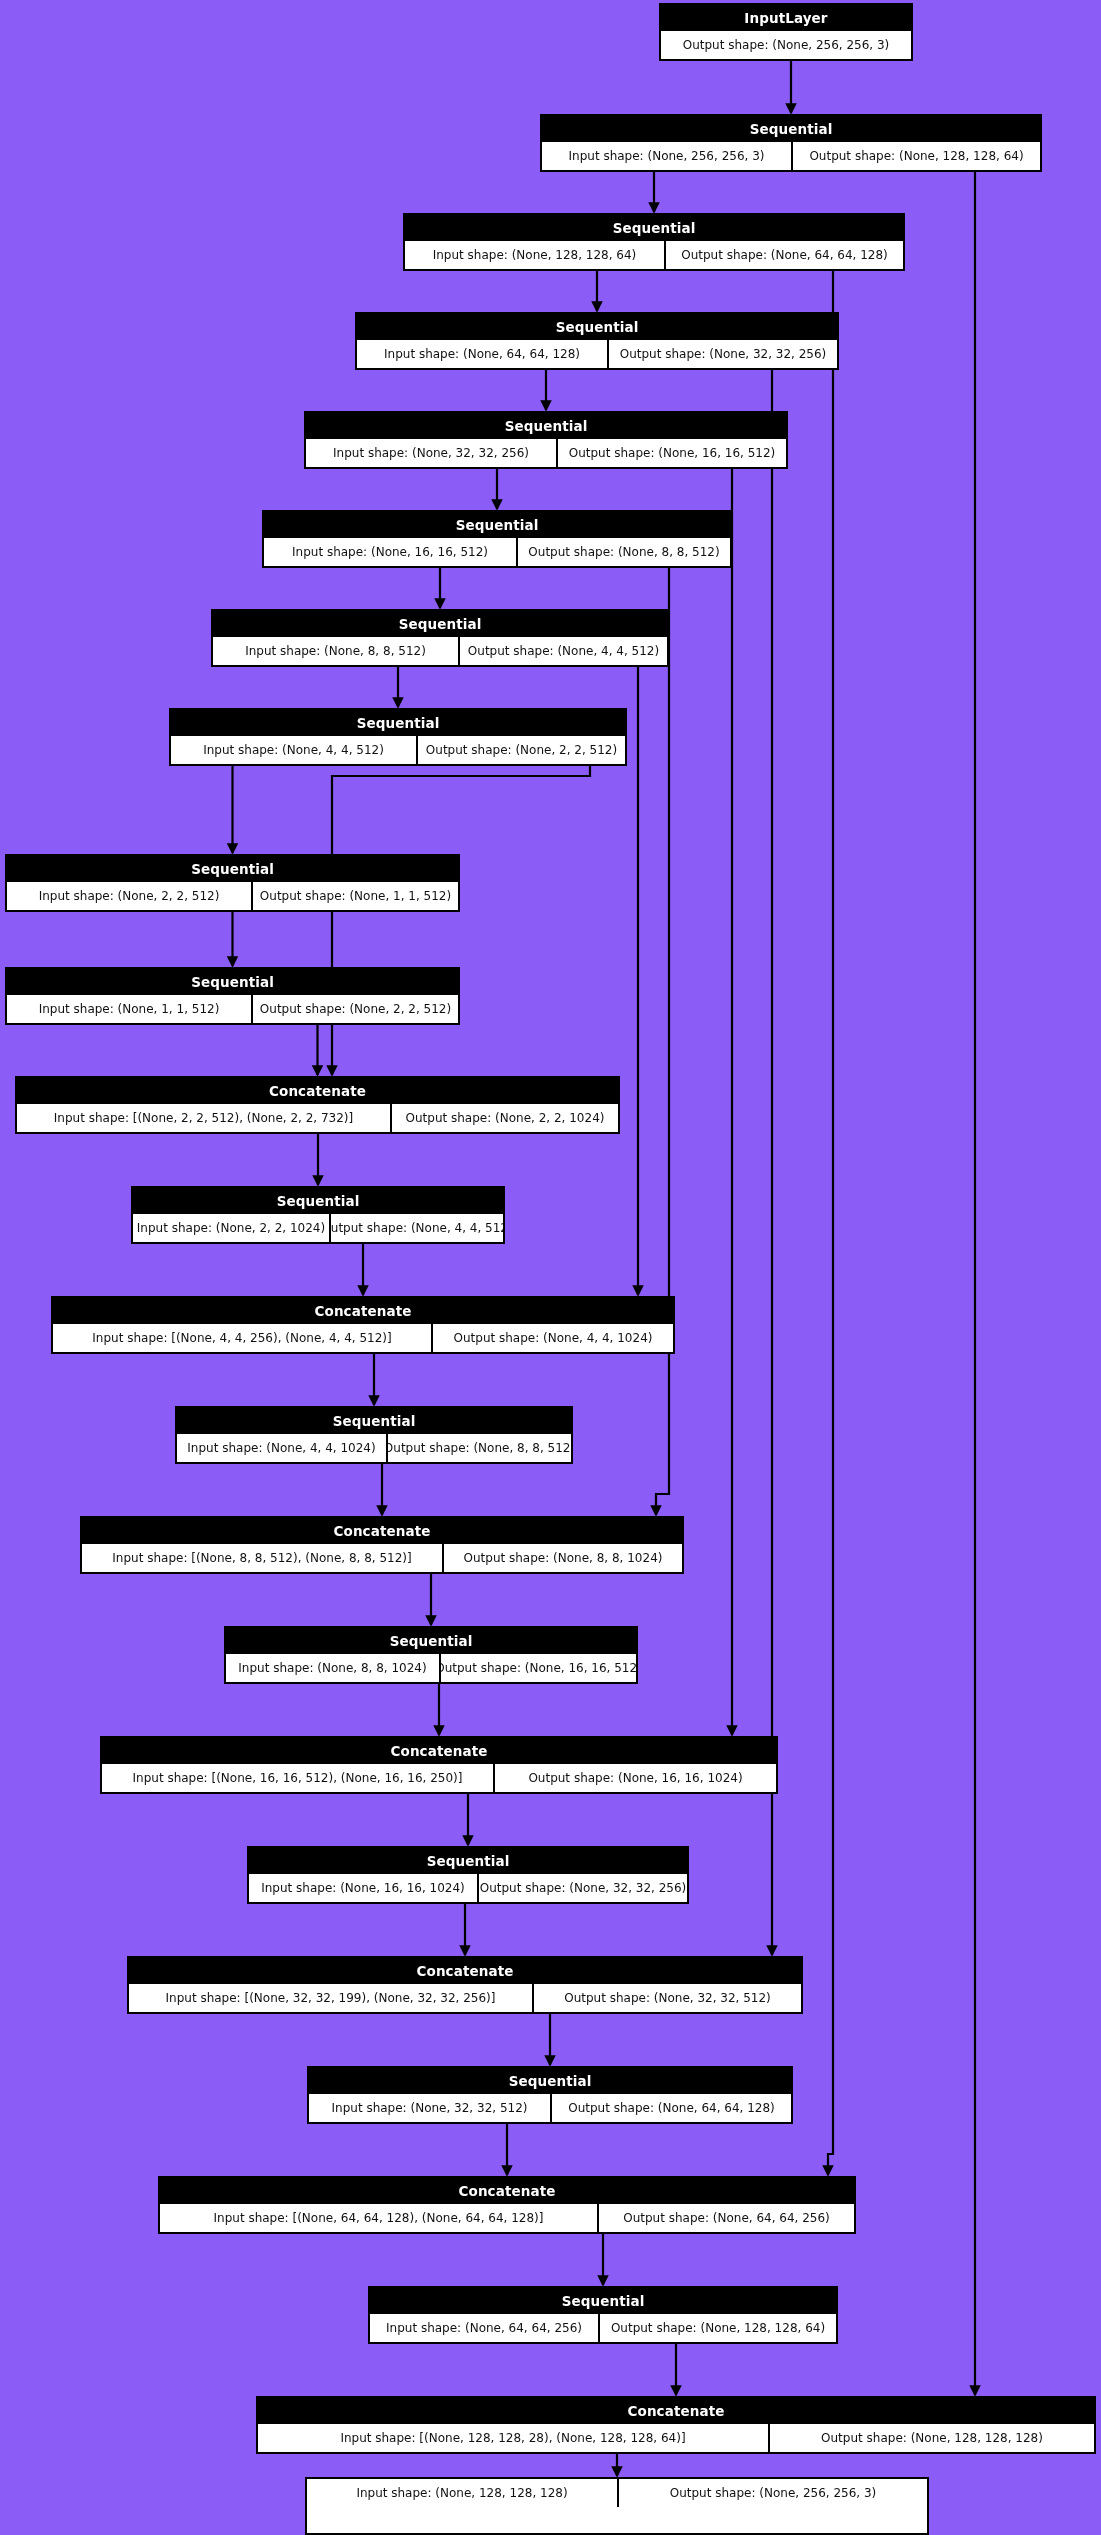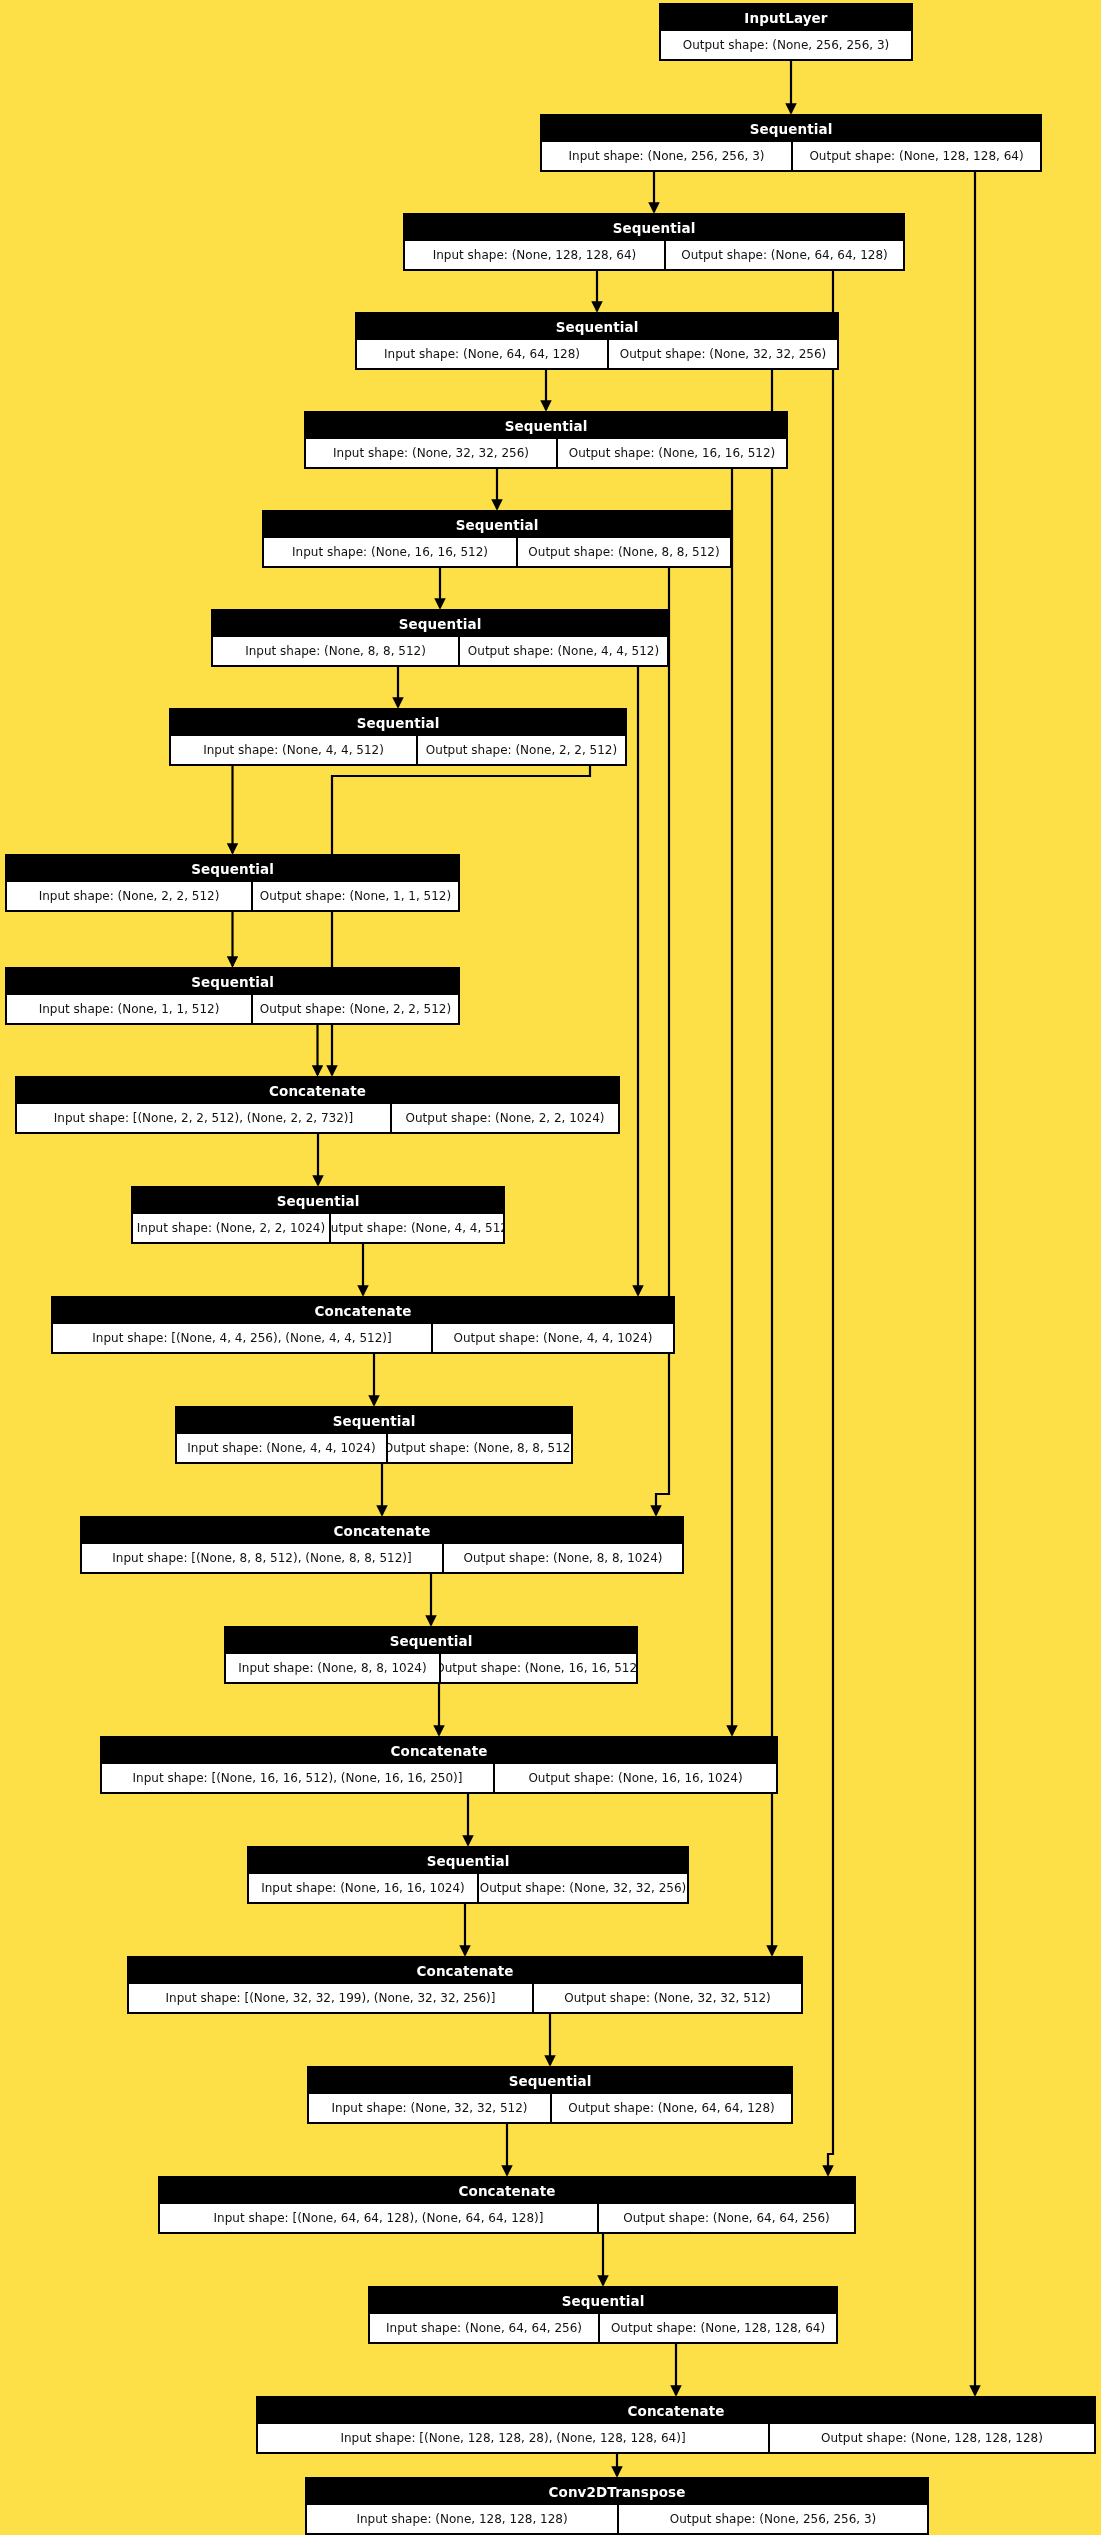--- a/index.html
+++ b/index.html
@@ -1,17 +1,17 @@
 <!DOCTYPE html>
 <html><head>
 <meta charset="utf-8">
 <style>
   html,body{margin:0;padding:0;background:#ffffff;}
   body{width:1101px;height:2535px;font-family:"DejaVu Sans",sans-serif;}
-  #canvas{position:relative;width:1101px;height:2535px;overflow:hidden;background:#fde047;}
+  #canvas{position:relative;width:1101px;height:2535px;overflow:hidden;background:#8b5cf6;}
   svg#edges{position:absolute;left:0;top:0;width:1101px;height:2535px;}
   .node{position:absolute;box-sizing:border-box;border:2px solid #000;background:#fff;}
   .node .title{
     background:#000;color:#fff;font-weight:bold;font-size:13.5px;
     text-align:center;line-height:26px;height:26px;letter-spacing:.1px;
     white-space:nowrap;overflow:hidden;
   }
   .node .shapes{display:flex;height:28px;background:#fff;}
   .node .cell{
     flex:0 0 auto;display:flex;align-items:center;justify-content:center;
@@ -356,21 +356,20 @@
             <span class="lbl">Input shape:&nbsp;</span>
             <b>[(None, 128, 128, 28), (None, 128, 128, 64)]</b>
           </div>
           <div class="cell right" style="width: 326px;">
             <span class="lbl">Output shape:&nbsp;</span>
             <b>(None, 128, 128, 128)</b>
           </div>
         </div>
       </div>
       <div class="node" style="left: 305px; top: 2477px; width: 624px; height: 58px;">
-        <div class="title">Conv2DTranspose</div>
         <div class="shapes">
           <div class="cell left" style="width: 310px;">
             <span class="lbl">Input shape:&nbsp;</span>
             <b>(None, 128, 128, 128)</b>
           </div>
           <div class="cell right" style="width: 310px;">
             <span class="lbl">Output shape:&nbsp;</span>
             <b>(None, 256, 256, 3)</b>
           </div>
         </div>

